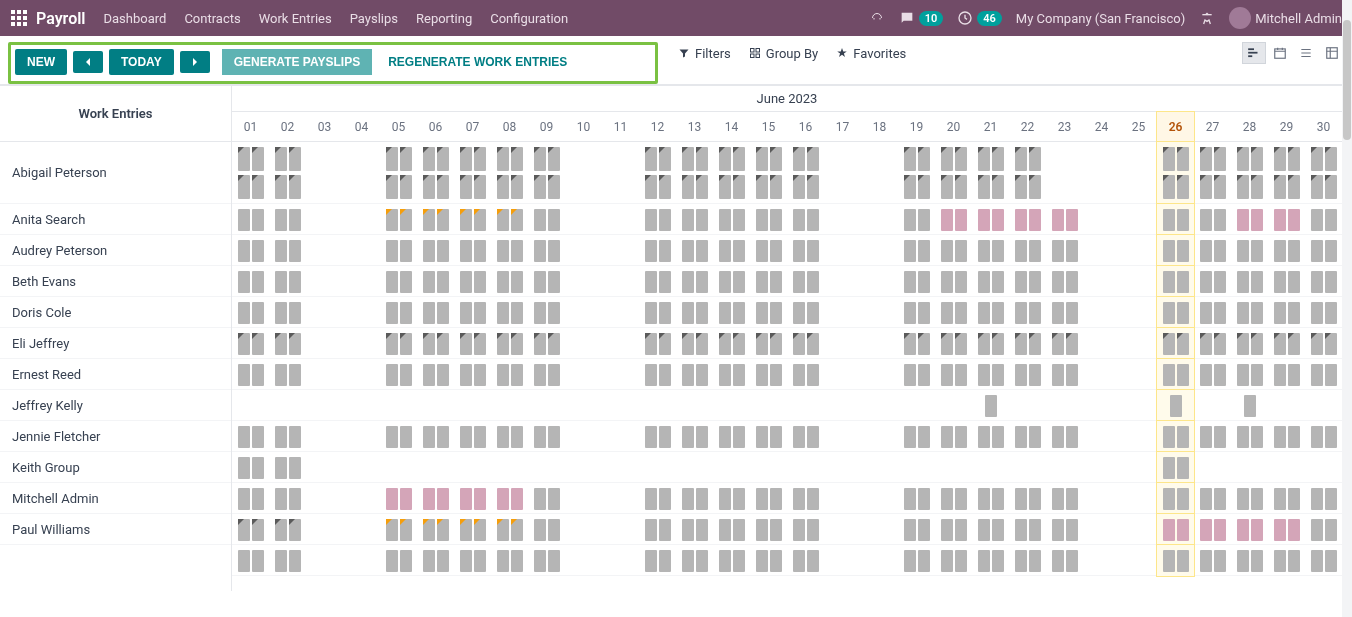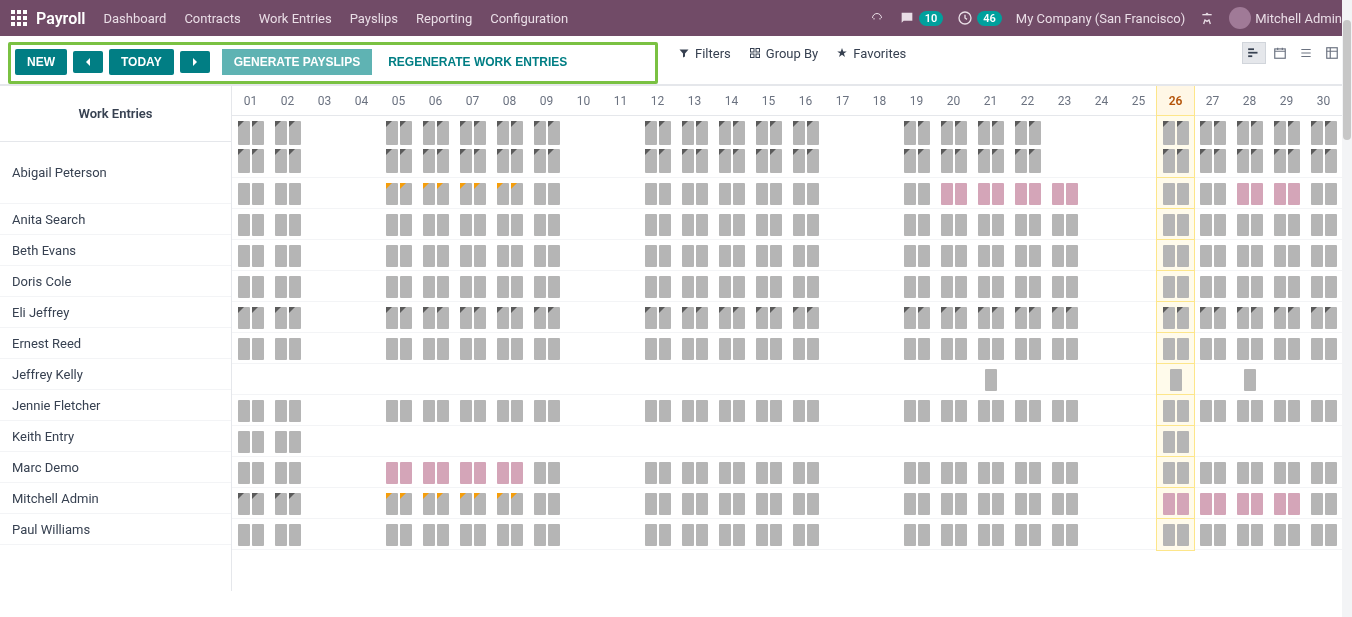--- a/index.html
+++ b/index.html
@@ -196,34 +196,35 @@
     </div>
   </div>
 </div>
 
 <div class="grid-wrap">
   <div class="leftcol">
     <div class="hdr">Work Entries</div>
     <div id="emp-list">
         <div class="emp" style="height: 62px;">Abigail Peterson</div>
         <div class="emp" style="height: 31px;">Anita Search</div>
+        <div class="emp" style="height: 31px;">Audrey Peterson</div>
         <div class="emp" style="height: 31px;">Beth Evans</div>
         <div class="emp" style="height: 31px;">Doris Cole</div>
         <div class="emp" style="height: 31px;">Eli Jeffrey</div>
         <div class="emp" style="height: 31px;">Ernest Reed</div>
         <div class="emp" style="height: 31px;">Jeffrey Kelly</div>
         <div class="emp" style="height: 31px;">Jennie Fletcher</div>
-        <div class="emp" style="height: 31px;">Keith Entry</div>
-        <div class="emp" style="height: 31px;">Marc Demo</div>
+        <div class="emp" style="height: 31px;">Keith Group</div>
         <div class="emp" style="height: 31px;">Mitchell Admin</div>
         <div class="emp" style="height: 31px;">Paul Williams</div>
       </div>
   </div>
   <div class="rightcol">
     <div class="rightcol-inner">
+      <div class="month-hdr">June 2023</div>
       <div class="day-hdr" id="day-hdr">
           <span>01</span>
           <span>02</span>
           <span>03</span>
           <span>04</span>
           <span>05</span>
           <span>06</span>
           <span>07</span>
           <span>08</span>
           <span>09</span>

